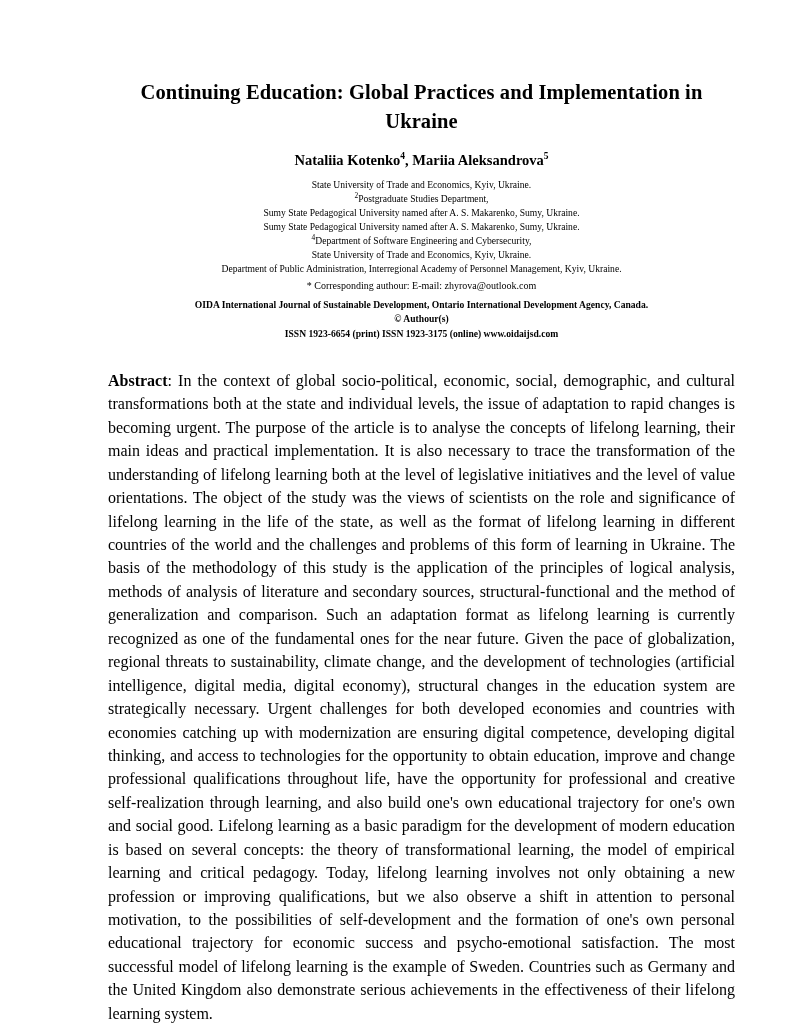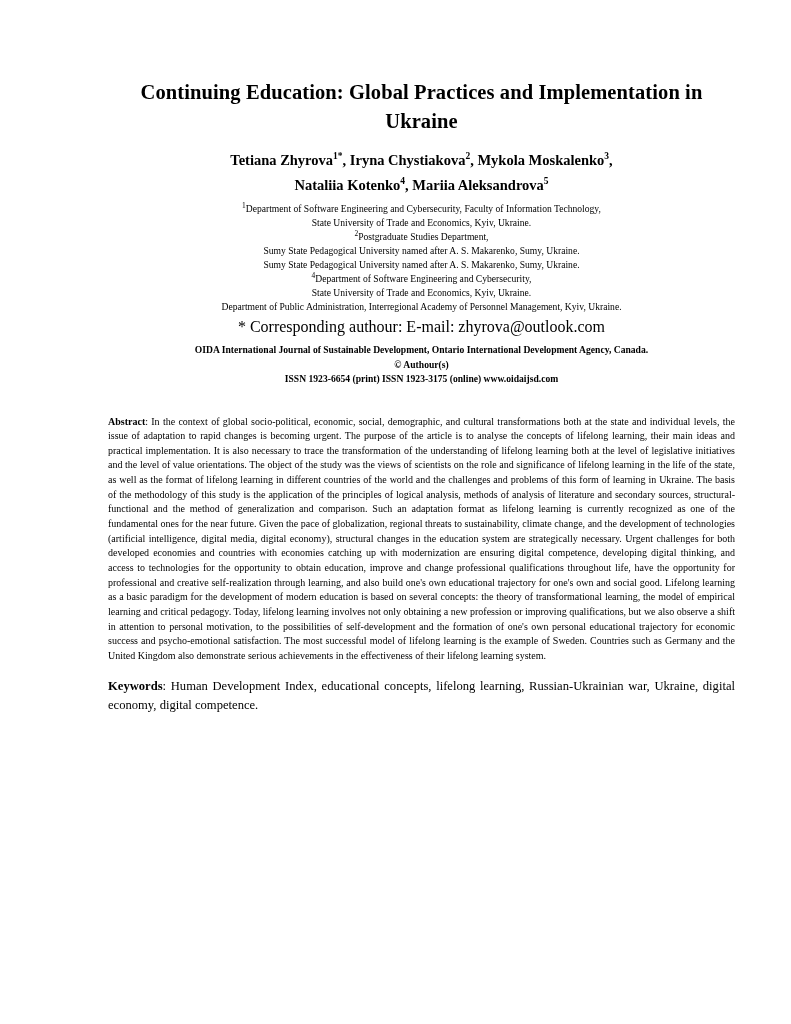--- a/index.html
+++ b/index.html
@@ -48,39 +48,39 @@
   }
   .affil-block div {
     margin: 0;
   }
   .affil-block sup {
     font-size: 7.4px;
     vertical-align: super;
   }
   .corresponding {
     text-align: center;
-    font-size: 16px;
+    font-size: 10px;
     margin-top: 4px;
     margin-bottom: 7px;
   }
   .pub-block {
     text-align: center;
     font-size: 9.6px;
     font-weight: bold;
     line-height: 1.5;
     margin: 0 0 0 0;
   }
   .pub-link {
     color: #0000cc;
     text-decoration: underline;
     font-weight: bold;
   }
   .abstract {
     margin-top: 28px;
-    font-size: 10px;
+    font-size: 16px;
     line-height: 1.465;
     text-align: justify;
     text-justify: inter-word;
   }
   .abstract .lead {
     font-weight: bold;
   }
   .keywords {
     margin-top: 14px;
     font-size: 12.6px;
@@ -92,29 +92,25 @@
   }
   sup { line-height: 0; }
 </style>
 </head>
 <body>
 
 <div class="page">
 
   <div class="title">Continuing Education: Global Practices and Implementation in Ukraine</div>
 
-  <div class="authors">
-    <span>Tetiana Zhyrova</span><sup>1*</sup>, <span>Iryna Chystiakova</span><sup>2</sup>, <span>Mykola Moskalenko</span><sup>3</sup>,
-  </div>
   <div class="authors" style="margin-bottom:7px;">
     <span>Nataliia Kotenko</span><sup>4</sup>, <span>Mariia Aleksandrova</span><sup>5</sup>
   </div>
 
   <div class="affil-block">
-    <div><sup>1</sup><span>Department of Software Engineering and Cybersecurity, Faculty of Information Technology,</span></div>
     <div>State University of Trade and Economics, Kyiv, Ukraine.</div>
     <div><sup>2</sup><span>Postgraduate Studies Department,</span></div>
     <div>Sumy State Pedagogical University named after A. S. Makarenko, Sumy, Ukraine.</div>
     <div>Sumy State Pedagogical University named after A. S. Makarenko, Sumy, Ukraine.</div>
     <div><sup>4</sup><span>Department of Software Engineering and Cybersecurity,</span></div>
     <div>State University of Trade and Economics, Kyiv, Ukraine.</div>
     <div>Department of Public Administration, Interregional Academy of Personnel Management, Kyiv, Ukraine.</div>
   </div>
 
   <div class="corresponding">* Corresponding authour: E-mail: zhyrova@outlook.com</div>

